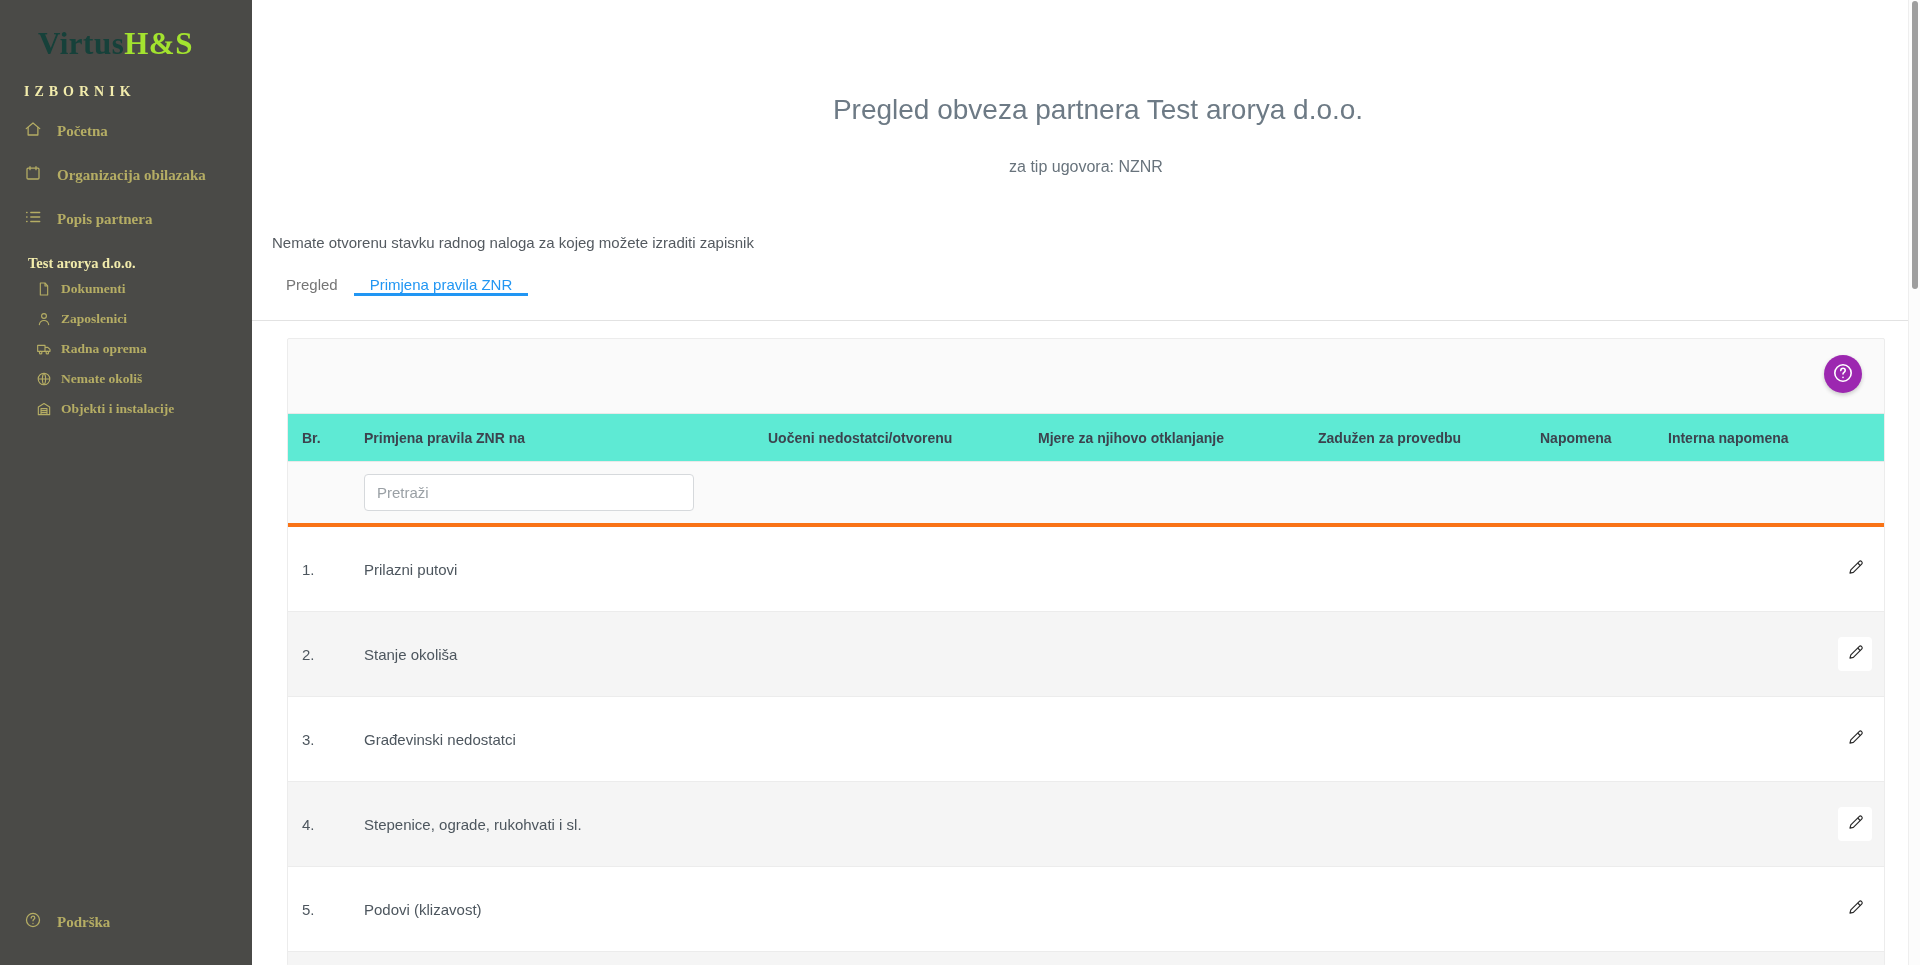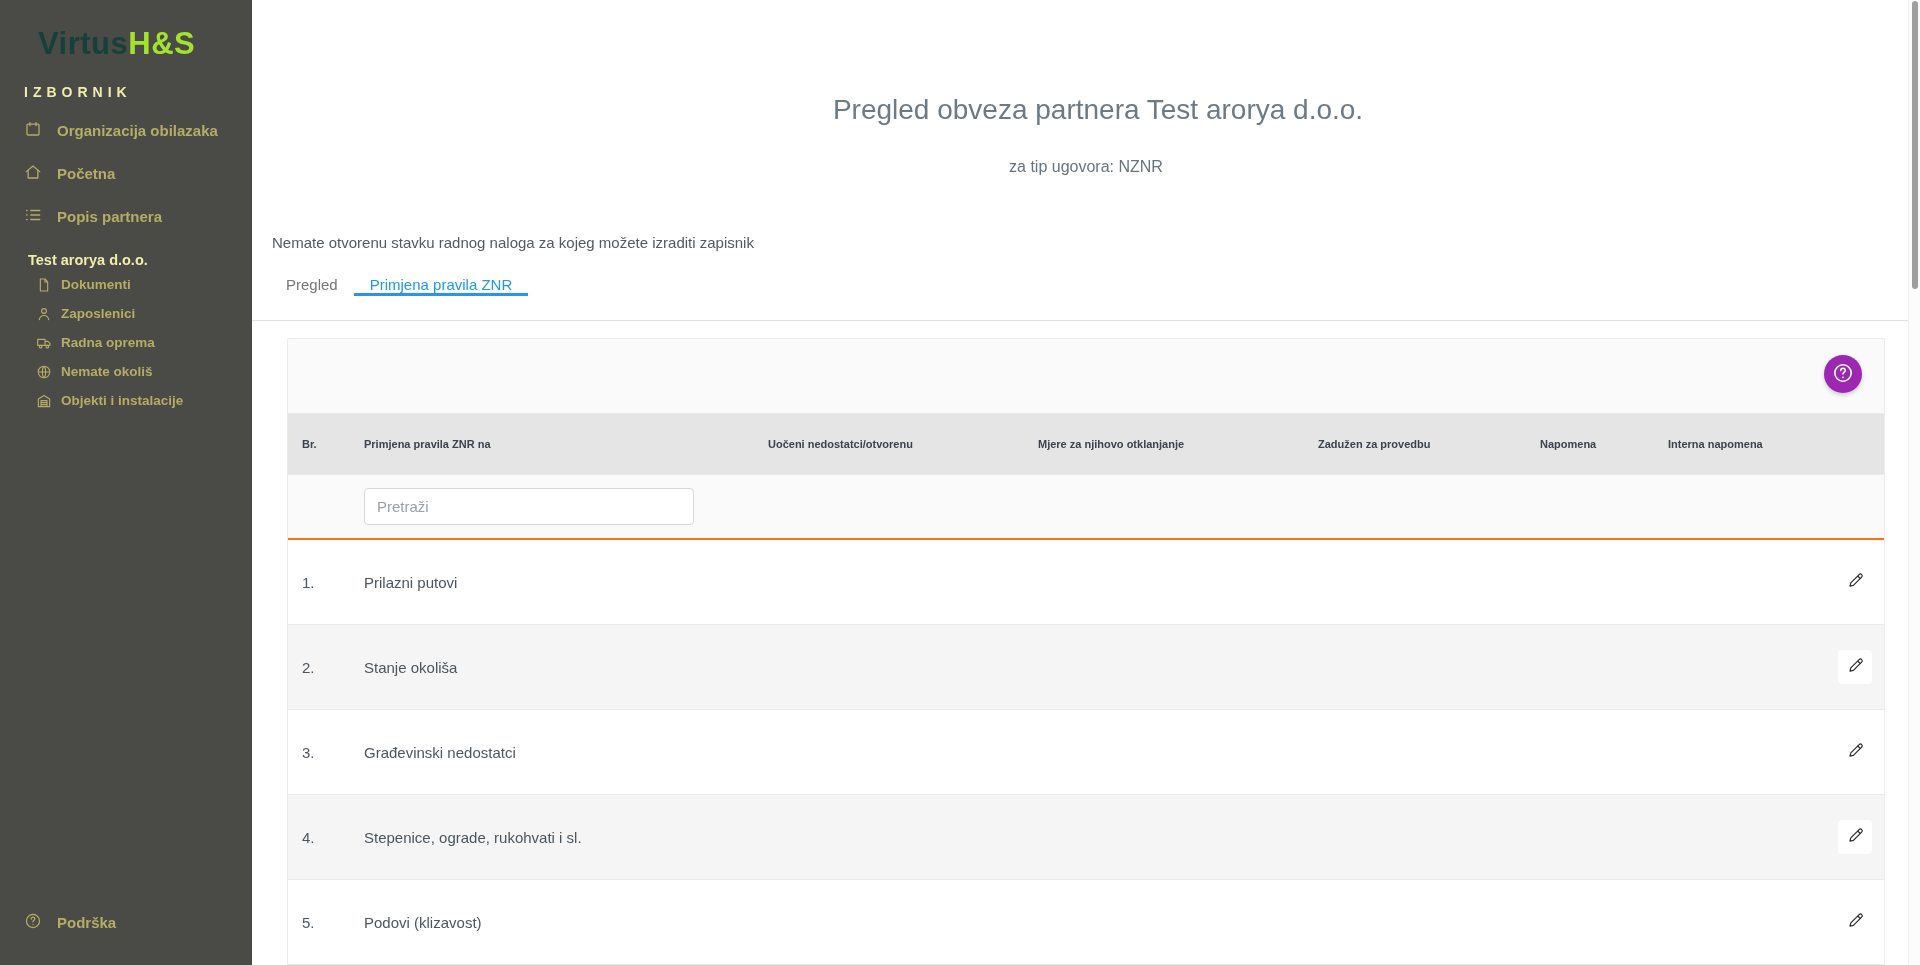--- a/index.html
+++ b/index.html
@@ -2,21 +2,21 @@
 <html><head>
 <meta charset="utf-8">
 <style>
   * { margin:0; padding:0; box-sizing:border-box; }
   html,body { width:1920px; height:965px; overflow:hidden; background:#fff;
               font-family:"Liberation Sans", sans-serif; }
   .app { display:flex; width:1920px; height:965px; position:relative; }
 
   
   .sidebar { width:252px; flex-shrink:0; background:#4a4a47; color:#b5ad64;
-             position:relative; height:965px; }
+             position:relative; height:965px;font-family:Liberation Serif, serif; }
   .logo { padding:26px 0 0 38px; font-size:31px; font-weight:700; letter-spacing:0.5px; }
   .logo .p1 { color:#16413a; }
   .logo .p2 { color:#a3e32f; }
   .section-label { margin:22px 0 0 24px; color:#f2ecac; font-weight:700;
                    font-size:14px; letter-spacing:5px; }
   .menu { margin-top:9px; }
   .menu-item { display:flex; align-items:center; gap:15px; padding:11px 24px;
                font-weight:700; font-size:15px; cursor:pointer; }
   .menu-item svg { width:18px; height:18px; flex-shrink:0; }
   .partner-name { margin:14px 0 4px 28px; color:#f2ecac; font-weight:700; font-size:14.5px; }
@@ -44,23 +44,23 @@
   .card-toolbar { height:74px; position:relative; }
   .fab-help { position:absolute; top:16px; right:22px; width:38px; height:38px;
               border-radius:50%; background:#9c27b0; border:none; cursor:pointer;
               display:flex; align-items:center; justify-content:center;
               box-shadow:0 2px 4px rgba(0,0,0,0.2); }
   .fab-help svg { width:24px; height:24px; }
 
   .grid-row { display:grid;
               grid-template-columns:62px 404px 270px 280px 222px 128px 162px 1fr;
               padding-left:14px; align-items:center; }
-  .thead { height:62px; border-top:1px solid #e9e9e9; border-bottom:1px solid #e9e9e9;
-           font-weight:700; font-size:11px; color:#3c434e; background:#e5e5e5; }
-  .search-row { height:65px; background:#fafafa; border-bottom:2px solid #f97316; }
+  .thead { height:49px; border-top:1px solid #e9e9e9; border-bottom:1px solid #e9e9e9;
+           font-weight:700; font-size:14px; color:#3c434e; background:#5eead4; }
+  .search-row { height:65px; background:#fafafa; border-bottom:4px solid #f97316; }
   .search-input { width:330px; height:37px; border:1px solid #d6d9dc; border-radius:4px;
                   padding:0 12px; font-size:15px; color:#444; background:#fff;
                   font-family:"Liberation Sans", sans-serif; outline:none; }
   .search-input::placeholder { color:#9aa0a5; }
 
   .trow { height:85px; font-size:15px; color:#4d565e; background:#fff;
           border-bottom:1px solid #ececec; }
   .trow.alt { background:#f5f5f5; }
   .trow.partial { height:13px; border-bottom:none; }
   .actions-cell { display:flex; justify-content:flex-end; padding-right:12px; }
@@ -80,32 +80,32 @@
 <div class="app">
 
   <nav class="sidebar">
     <div class="logo">
       <span class="p1">Virtus</span><span class="p2">H&amp;S</span>
     </div>
     <div class="section-label">IZBORNIK</div>
 
     <div class="menu">
       <div class="menu-item">
+        <span><svg viewBox="0 0 24 24" fill="none" stroke="currentColor" stroke-width="1.7" stroke-linecap="round" stroke-linejoin="round">
+              <path d="M3 11.5 L12 4 L21 11.5"></path>
+              <path d="M5.5 9.8 V20 H18.5 V9.8"></path>
+            </svg></span>
+        <span>Početna</span>
+      </div>
+      <div class="menu-item">
         <span><svg viewBox="0 0 24 24" fill="none" stroke="currentColor" stroke-width="1.7" stroke-linecap="round">
               <rect x="4" y="5.5" width="16" height="14.5" rx="1.5"></rect>
               <path d="M8 3.5v4M16 3.5v4"></path>
             </svg></span>
         <span>Organizacija obilazaka</span>
-      </div>
-      <div class="menu-item">
-        <span><svg viewBox="0 0 24 24" fill="none" stroke="currentColor" stroke-width="1.7" stroke-linecap="round" stroke-linejoin="round">
-              <path d="M3 11.5 L12 4 L21 11.5"></path>
-              <path d="M5.5 9.8 V20 H18.5 V9.8"></path>
-            </svg></span>
-        <span>Početna</span>
       </div>
       <div class="menu-item">
         <span><svg viewBox="0 0 24 24" fill="none" stroke="currentColor" stroke-width="1.7" stroke-linecap="round">
               <path d="M9 6h12M9 12h12M9 18h12"></path>
               <path d="M3.5 6h.6M3.5 12h.6M3.5 18h.6"></path>
             </svg></span>
         <span>Popis partnera</span>
       </div>
     </div>
 

